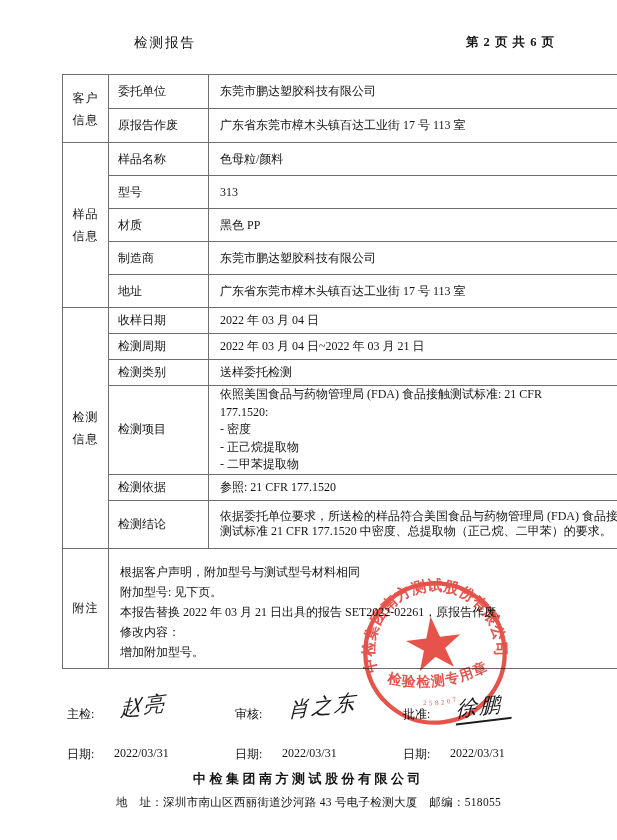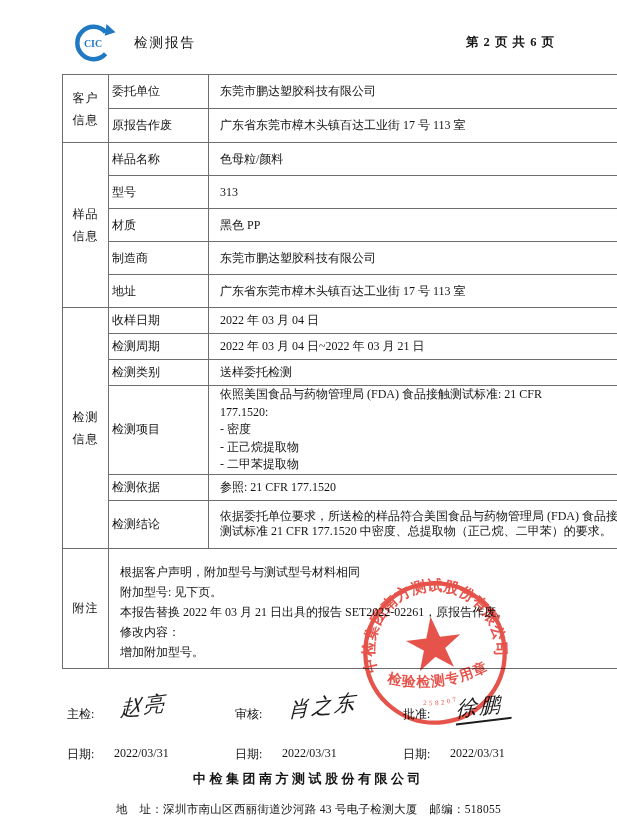--- a/index.html
+++ b/index.html
@@ -14,21 +14,21 @@
   .hdr { position:absolute; left:62px; top:18px; width:493px; height:50px; }
   .logo { position:absolute; left:4px; top:2px; width:54px; height:46px; }
   .hdr-title { position:absolute; left:72px; top:16px; font-size:13.5px; font-weight:normal; letter-spacing:2px; }
   .hdr-no { position:absolute; left:176px; top:16px; font-size:12.5px; font-weight:bold; }
   .hdr-page { position:absolute; right:0px; top:16px; font-size:12.5px; font-weight:bold; letter-spacing:1px; }
 
   
   table.rep { position:absolute; left:62px; top:74px; width:586px; border-collapse:collapse; }
   table.rep td { border:1px solid #6e6e6e; font-size:12px; vertical-align:middle; }
   td.sec { width:46px; text-align:center; white-space:pre-line; line-height:22px; letter-spacing:1px; }
-  td.lbl { width:100px; padding-left:3px; }
+  td.lbl { width:100px; padding-left:9px; }
   td.val { padding-left:11px; padding-right:8px; white-space:pre-line; line-height:17px; }
   tr.h34 { height:34px; } tr.h33 { height:33px; } tr.h26 { height:26px; }
   tr.h88 { height:88px; } tr.h48 { height:48px; } tr.h120 { height:120px; }
   tr.h88 td.val { line-height:17.5px; }
   tr.h48 td.val { line-height:15.5px; padding-top:2px; padding-bottom:2px; }
   td.notes { vertical-align:top; padding-top:8px; line-height:20px; }
 
   
   .signs { position:absolute; left:62px; top:690px; width:493px; display:grid;
            grid-template-columns:168px 168px 157px; }
@@ -43,37 +43,30 @@
   
   .stamp { position:absolute; left:360px; top:578px; width:150px; height:150px;
            opacity:.88; mix-blend-mode:multiply; transform:rotate(-7deg); pointer-events:none; }
   .seal-co { font-size:14px; font-weight:bold; fill:#e23b32; letter-spacing:.5px; }
   .seal-type { font-size:13px; font-weight:bold; fill:#e23b32; letter-spacing:1px; }
   .seal-serial { font-size:6.5px; fill:#e23b32; letter-spacing:2.5px; }
 
   
   .ftr { position:absolute; left:0; top:770px; width:617px; text-align:center; }
   .ftr-co { font-size:13px; font-weight:bold; letter-spacing:3.5px; }
-  .ftr-line { font-size:11.5px; margin-top:14px; letter-spacing:.3px; }
+  .ftr-line { font-size:11.5px; margin-top:7px; letter-spacing:.3px; }
   .ftr a { color:#0000cc; text-decoration:underline; }
   .ftr .sep { display:inline-block; width:8px; }
 </style>
 </head>
 <body>
 
 <div class="page">
 
   <div class="hdr">
-    <div class="logo">
-      <svg viewBox="0 0 60 50" width="54" height="46">
-        <path d="M 44 13 A 18 18 0 1 0 44 37" fill="none" stroke="#2079c3" stroke-width="5"></path>
-        <polygon points="45,4 55,13 43,17" fill="#2079c3"></polygon>
-        <text x="30" y="29.5" text-anchor="middle" font-size="11" font-weight="bold" font-family="Liberation Serif, DejaVu Serif, serif" fill="#2079c3">CIC</text>
-      </svg>
-    </div>
     <div class="hdr-title">检测报告</div>
     <div class="hdr-page">第 2 页 共 6 页</div>
   </div>
 
   <table class="rep">
     <tbody>
 
       <tr class="h34">
         <td class="sec" rowspan="2">客户
 信息</td>

